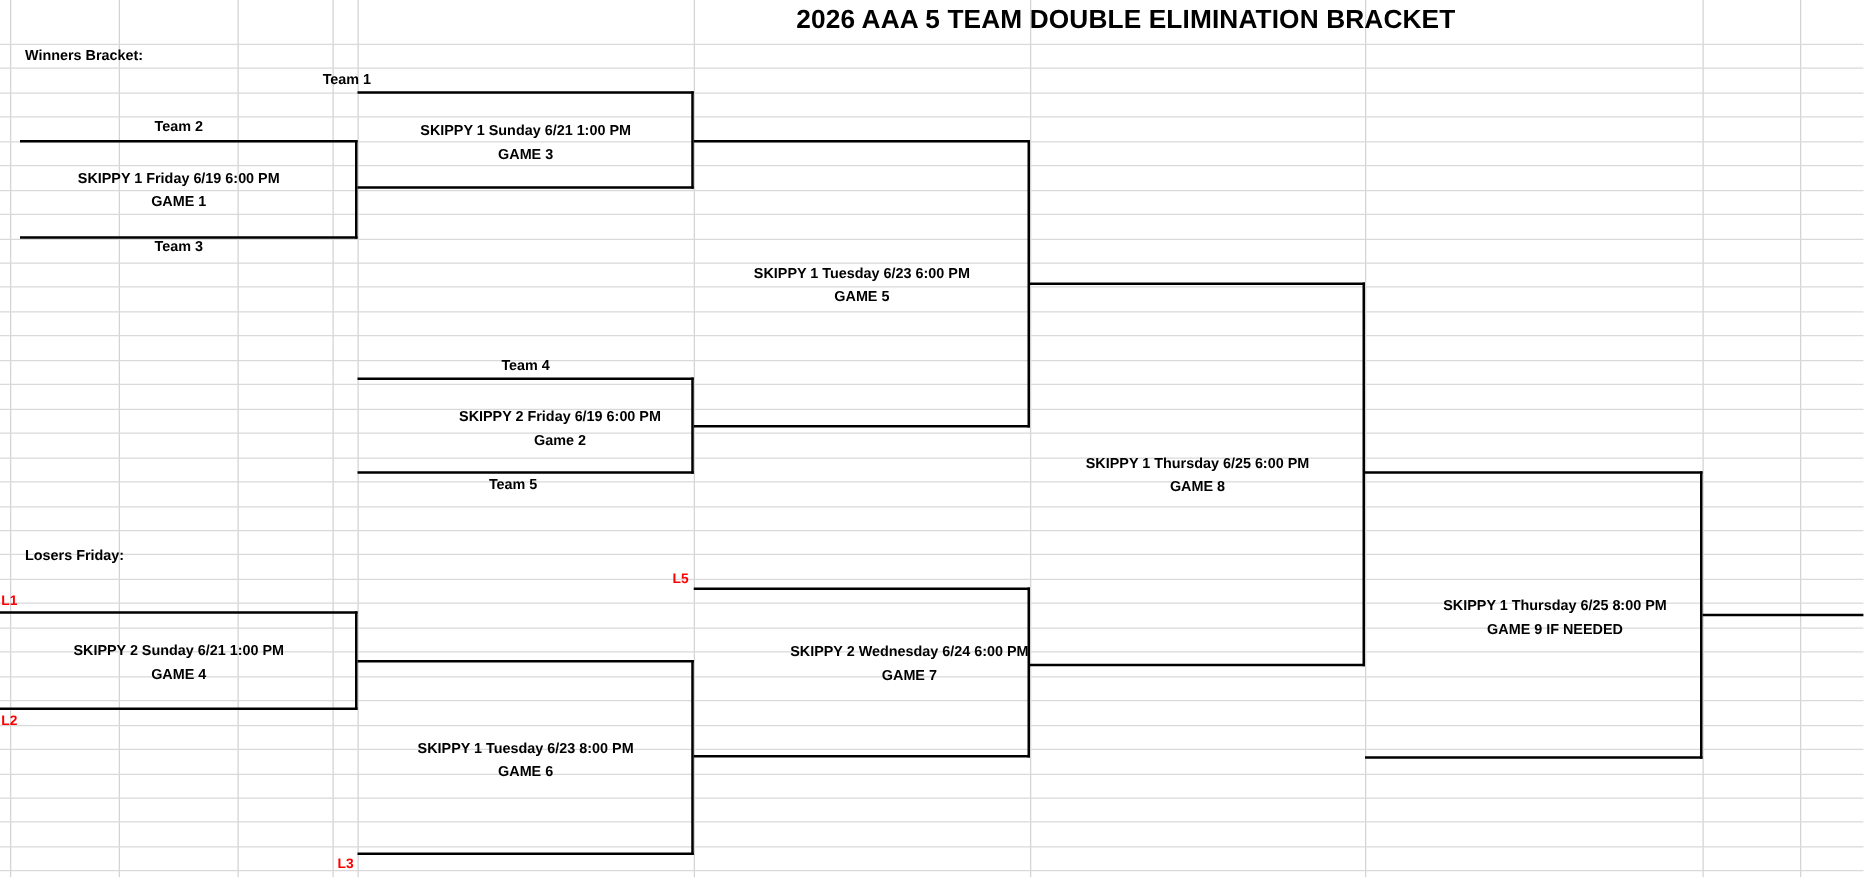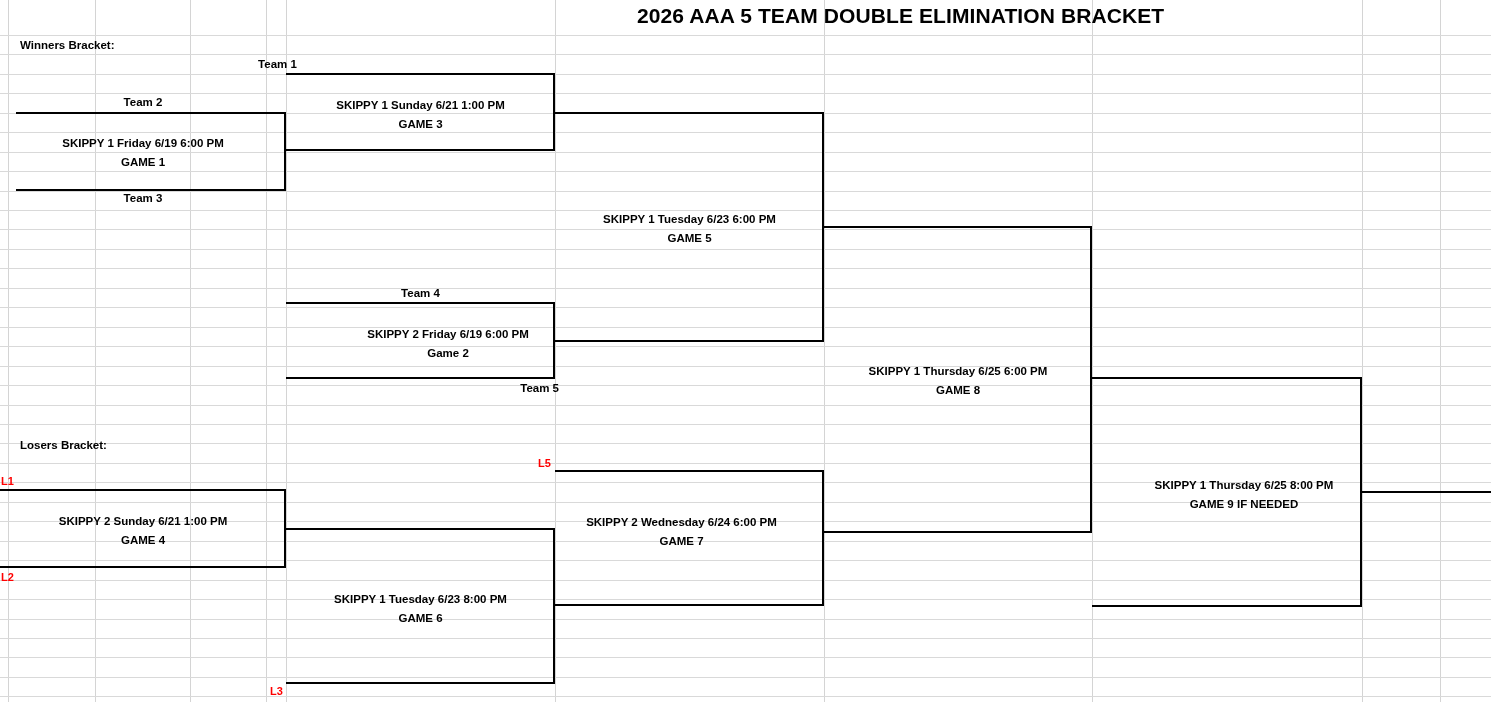--- a/index.html
+++ b/index.html
@@ -136,21 +136,21 @@
       <div class="gridline-h" style="top: 619px;"></div>
       <div class="gridline-h" style="top: 638px;"></div>
       <div class="gridline-h" style="top: 657px;"></div>
       <div class="gridline-h" style="top: 677px;"></div>
       <div class="gridline-h" style="top: 696px;"></div>
     </div>
 
   <div class="title" style="left:637px; top:4px;">2026 AAA 5 TEAM DOUBLE ELIMINATION BRACKET</div>
 
   <div class="section-label" style="left:20px; top:39px;">Winners Bracket:</div>
-  <div class="section-label" style="left:20px; top:439px;">Losers Bracket:</div>
+  <div class="section-label" style="left:20px; top:439px;">Losers Friday:</div>
 
   <div class="bl-h" style="left:16px; top:112px; width:270px;"></div>
   <div class="bl-h" style="left:16px; top:189px; width:270px;"></div>
   <div class="bl-v" style="left:284px; top:112px; height:79px;"></div>
 
   <div class="bl-h" style="left:286px; top:73px; width:269px;"></div>
   <div class="bl-h" style="left:286px; top:149px; width:269px;"></div>
   <div class="bl-v" style="left:553px; top:73px; height:78px;"></div>
 
   <div class="bl-h" style="left:286px; top:302px; width:269px;"></div>
@@ -180,21 +180,21 @@
   <div class="bl-v" style="left:553px; top:528px; height:156px;"></div>
 
   <div class="bl-h" style="left:555px; top:470px; width:269px;"></div>
   <div class="bl-h" style="left:555px; top:604px; width:269px;"></div>
   <div class="bl-v" style="left:822px; top:470px; height:136px;"></div>
 
   <div class="team-label" style="left:0px; top:58px; width:555px;">Team 1</div>
   <div class="team-label" style="left:0px; top:96px; width:286px;">Team 2</div>
   <div class="team-label" style="left:0px; top:192px; width:286px;">Team 3</div>
   <div class="team-label" style="left:286px; top:287px; width:269px;">Team 4</div>
-  <div class="team-label" style="left:290px; top:382px; width:269px;text-align:right;">Team 5</div>
+  <div class="team-label" style="left:276px; top:382px; width:269px;">Team 5</div>
 
   <div class="loser-tag" style="left:1px; top:475px;">L1</div>
   <div class="loser-tag" style="left:1px; top:571px;">L2</div>
   <div class="loser-tag" style="left:270px; top:685px;">L3</div>
   <div class="loser-tag" style="left:538px; top:457px;">L5</div>
 
   <div class="game-block" style="left:0px; top:134px; width:286px;">
     <span class="gb-line">SKIPPY 1 Friday 6/19 6:00 PM</span>
     <span class="gb-line">GAME 1</span>
   </div>
@@ -217,21 +217,21 @@
   <div class="game-block" style="left:555px; top:210px; width:269px;">
     <span class="gb-line">SKIPPY 1 Tuesday 6/23 6:00 PM</span>
     <span class="gb-line">GAME 5</span>
   </div>
 
   <div class="game-block" style="left:286px; top:590px; width:269px;">
     <span class="gb-line">SKIPPY 1 Tuesday 6/23 8:00 PM</span>
     <span class="gb-line">GAME 6</span>
   </div>
 
-  <div class="game-block" style="left:540px; top:513px; width:283px;">
+  <div class="game-block" style="left:586px; top:513px; width:283px;">
     <span class="gb-line">SKIPPY 2 Wednesday 6/24 6:00 PM</span>
     <span class="gb-line">GAME 7</span>
   </div>
 
   <div class="game-block" style="left:824px; top:362px; width:268px;">
     <span class="gb-line">SKIPPY 1 Thursday 6/25  6:00 PM</span>
     <span class="gb-line">GAME 8</span>
   </div>
 
   <div class="game-block" style="left:1092px; top:476px; width:304px;">

